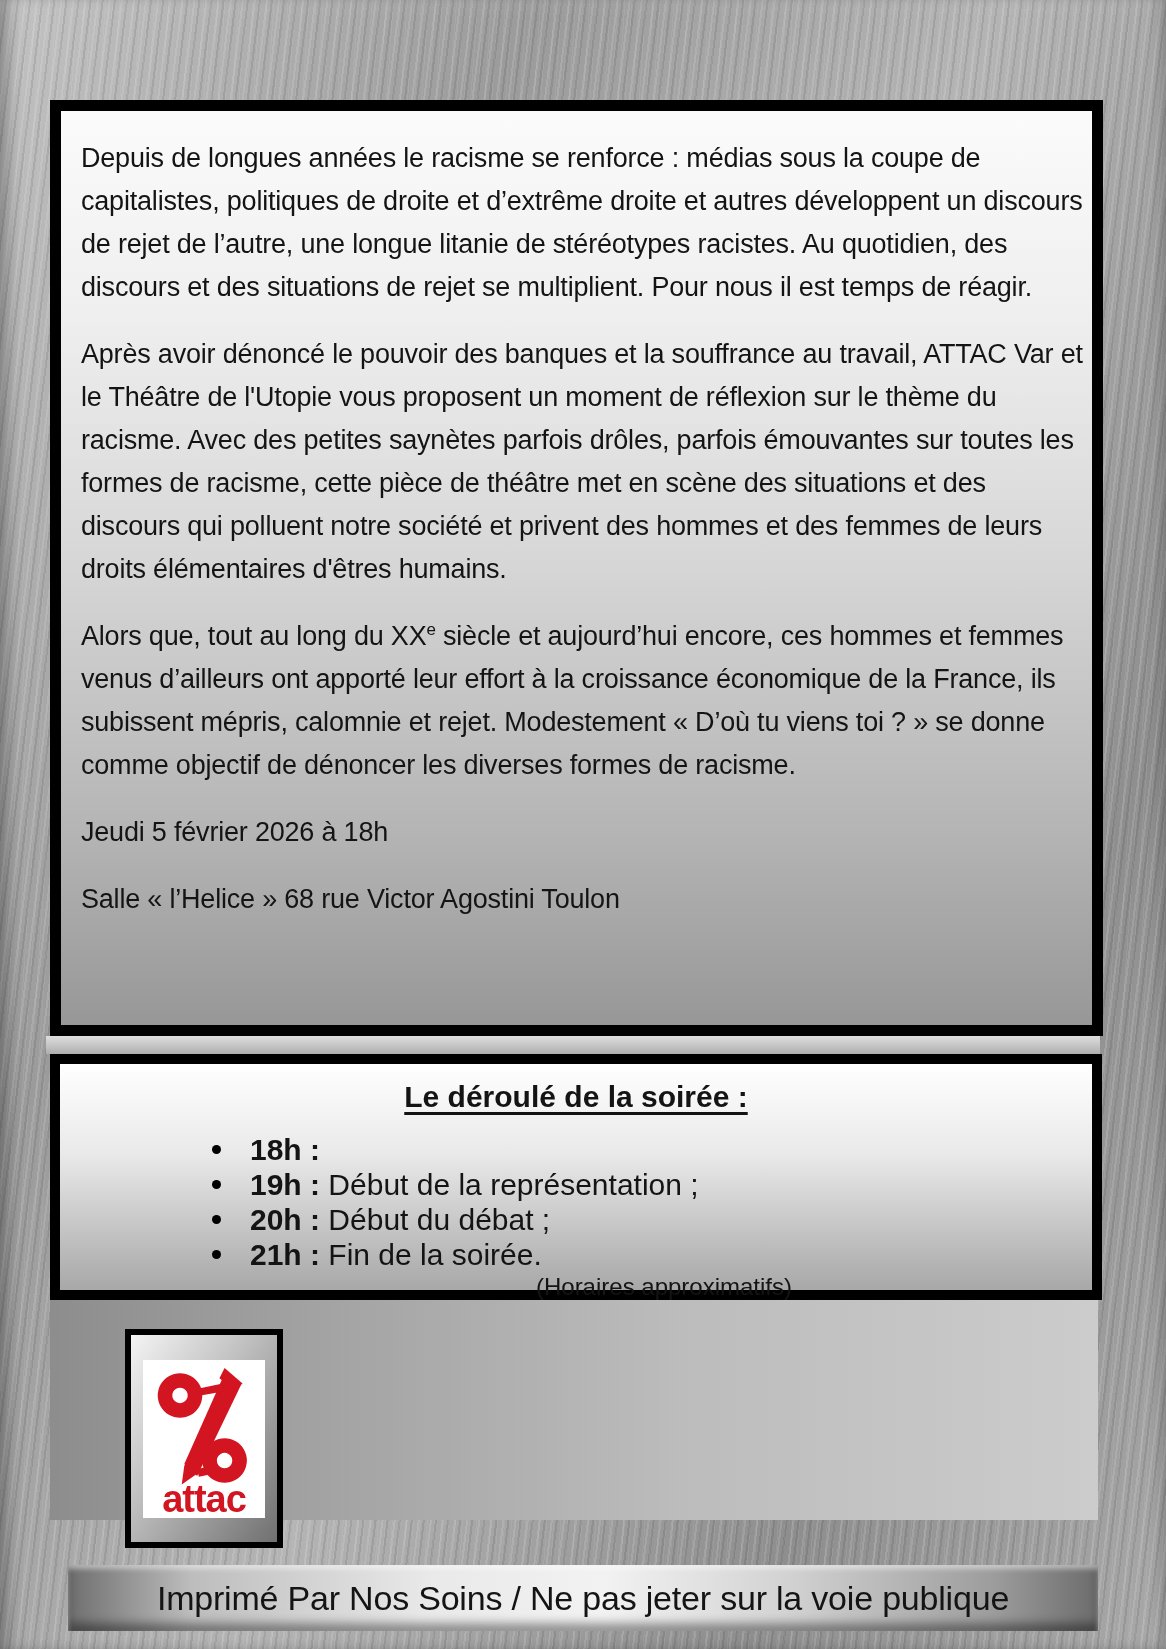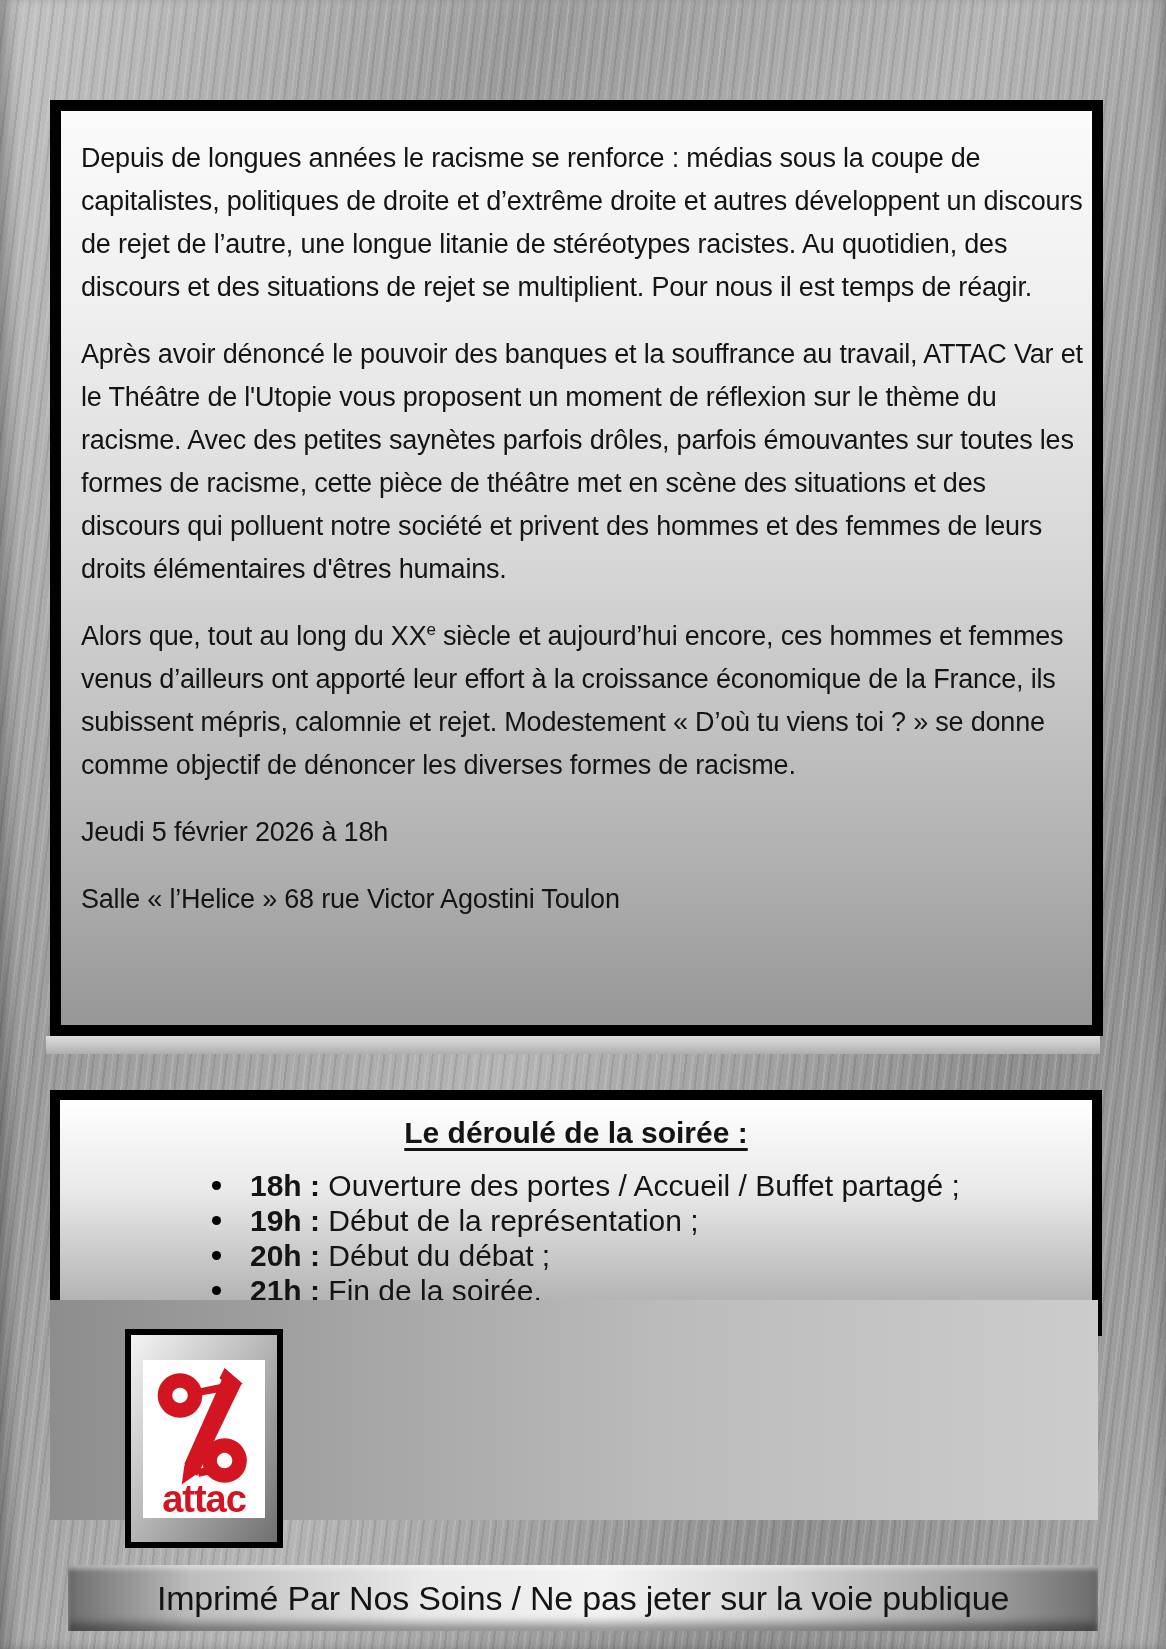--- a/index.html
+++ b/index.html
@@ -31,21 +31,21 @@
   .sup{font-size:17px;vertical-align:super;line-height:0;}
 
   
   .gap-strip{
     position:absolute;left:46px;top:1036px;width:1054px;height:18px;
     background:linear-gradient(180deg,#dedede 0%,#c9c9c9 45%,#aeaeae 100%);
   }
 
   
   .schedule-box{
-    position:absolute;left:50px;top:1090px;width:1052px;height:246px;
+    position:absolute;left:50px;top:1054px;width:1052px;height:246px;
     box-sizing:border-box;border:10px solid #000;
     background:linear-gradient(180deg,#ffffff 0%,#e9e9e9 40%,#bdbdbd 80%,#a8a8a8 100%);
     color:#141414;
   }
   .schedule-title{
     text-align:center;font-weight:bold;font-size:30px;margin-top:16px;
     text-decoration:underline;text-underline-offset:5px;
   }
   .schedule-list{margin:18px 0 0 152px;}
   .schedule-item{display:flex;align-items:center;font-size:30px;line-height:35px;}
@@ -104,21 +104,20 @@
   </div>
 
   <div class="gap-strip"></div>
 
   <div class="schedule-box">
     <div class="schedule-title">Le déroulé de la soirée :</div>
     <div class="schedule-list">
       <div class="schedule-item">
         <span class="dot"></span>
         <span class="time">18h : </span>
-        <span>Ouverture des portes /  Accueil / Buffet partagé ;</span>
       </div>
       <div class="schedule-item">
         <span class="dot"></span>
         <span class="time">19h : </span>
         <span>Début de la représentation ;</span>
       </div>
       <div class="schedule-item">
         <span class="dot"></span>
         <span class="time">20h : </span>
         <span>Début du débat ;</span>

